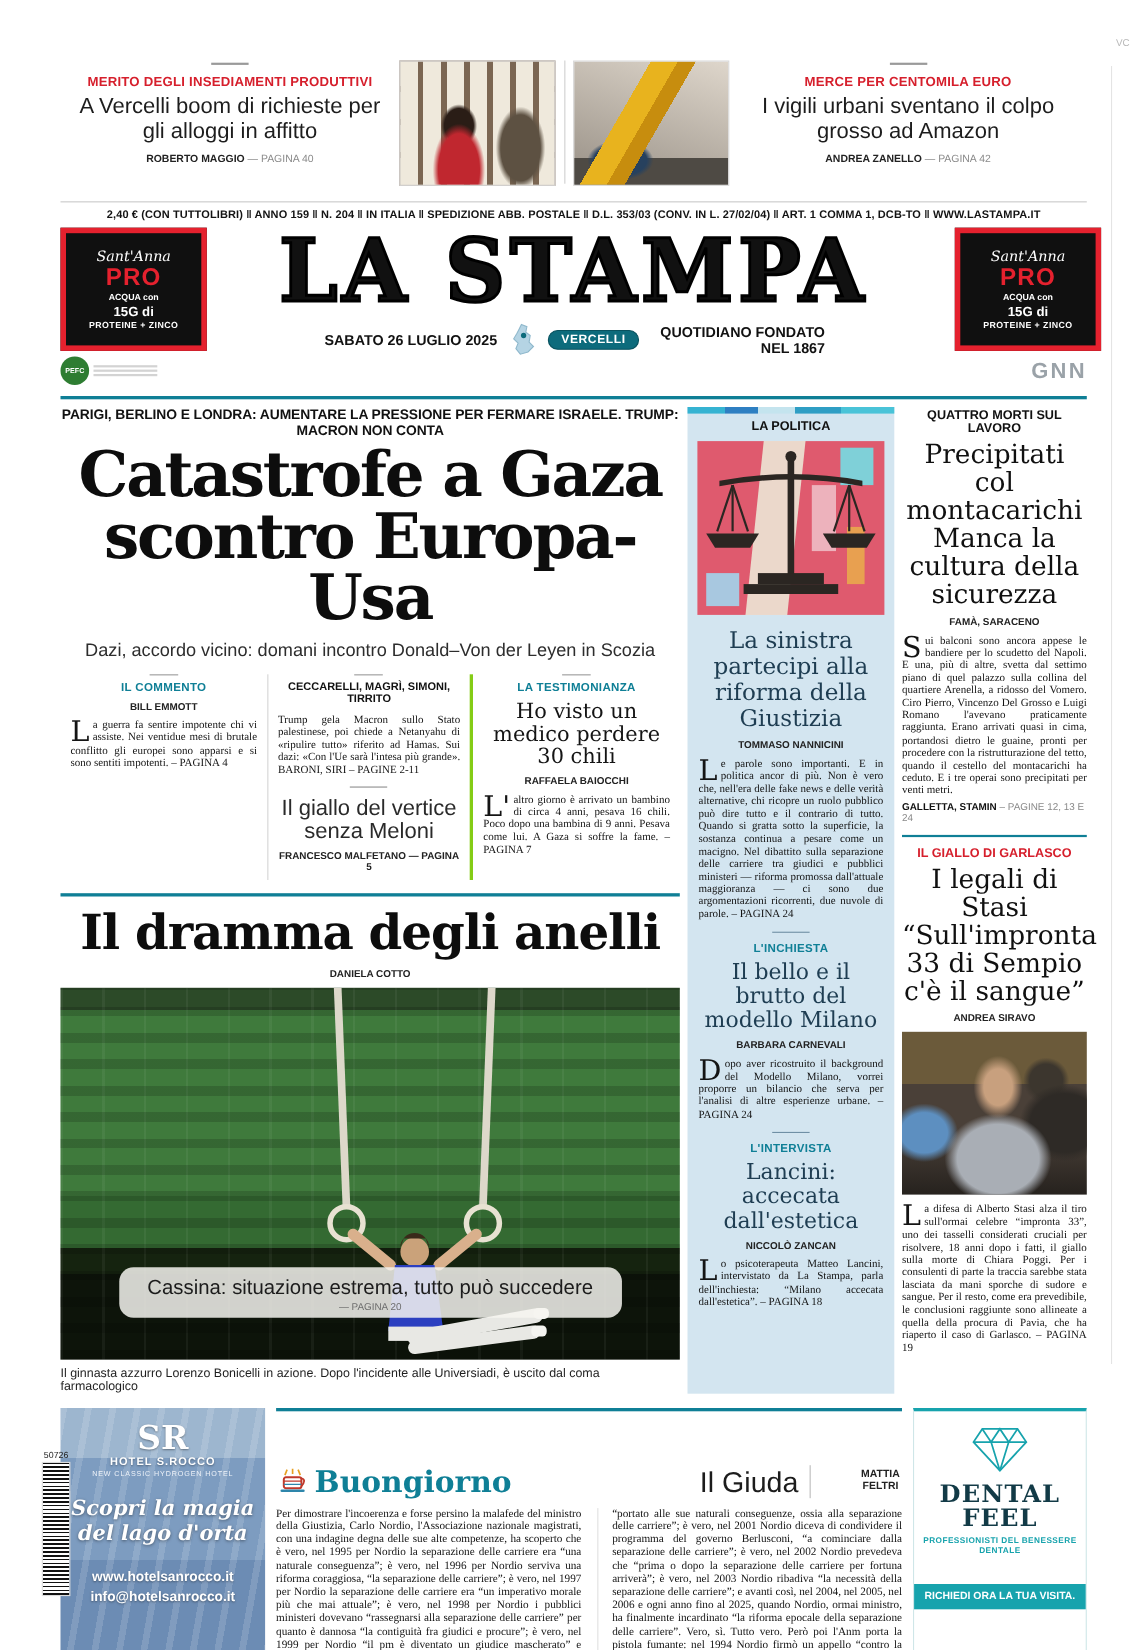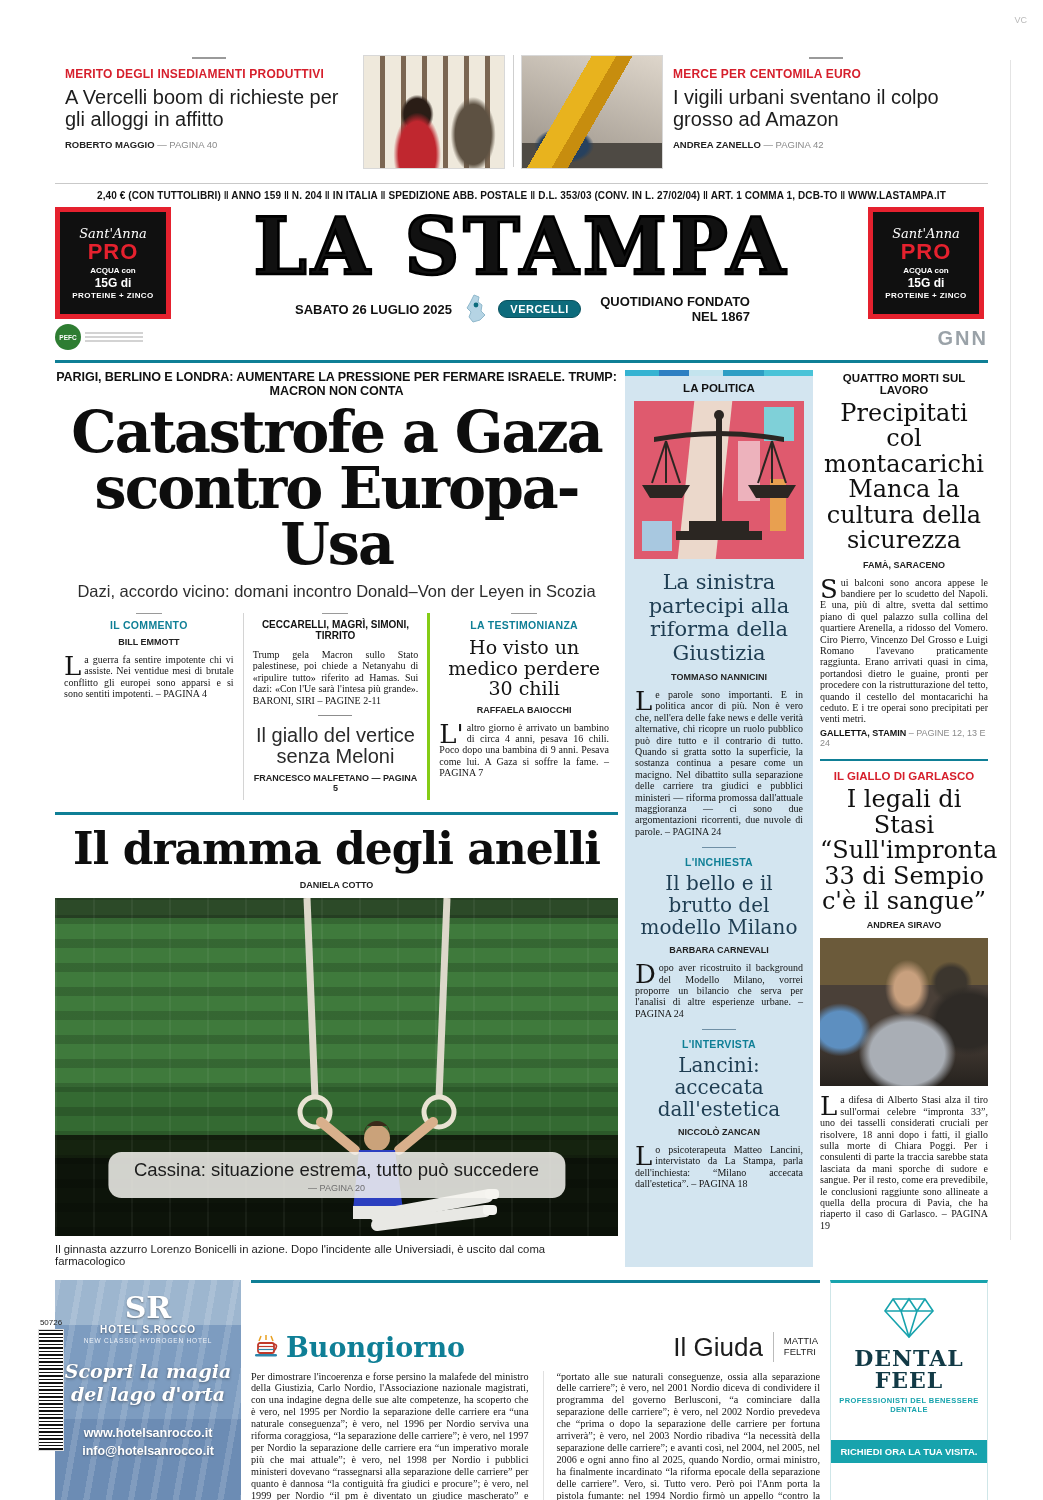--- a/index.html
+++ b/index.html
@@ -1,24 +1,24 @@
 <!DOCTYPE html>
 <html><head>
 <meta charset="utf-8">
 <style>
   html,body{margin:0;padding:0;background:#e9e9e9;}
   .page{position:relative;width:1043px;height:1500px;background:#fff;margin:0 auto;
         font-family:"Liberation Sans",sans-serif;color:#111;overflow:hidden;}
   .inner{margin:0 55px;width:933px;}
-  .corner-mark{position:absolute;top:15px;right:16px;font-size:9px;color:#b9b9b9;}
+  .corner-mark{position:absolute;top:34px;right:16px;font-size:9px;color:#b9b9b9;}
   .edge-line{position:absolute;top:60px;bottom:260px;right:32px;border-left:1px solid #e4e4e4;}
 
   
   .teasers{display:grid;grid-template-columns:308px 142px 16px 142px 325px;margin-top:55px;height:120px;}
-  .teaser{text-align:left;padding:0 10px;}
+  .teaser{text-align:center;padding:0 10px;}
   .tdash{width:34px;height:2px;background:#9a9a9a;margin:2px auto 8px;}
   .tkicker{color:#d61f2c;font-weight:bold;font-size:12px;letter-spacing:.2px;}
   .ttitle{font-size:20px;line-height:1.12;color:#1d1d1d;margin-top:5px;font-weight:500;}
   .tby{font-size:9.5px;font-weight:bold;margin-top:8px;color:#222;}
   .tby .pg{color:#8a8a8a;font-weight:normal;}
   .timg{height:112px;border:1px solid #d8d8d8;}
   .timg.board{background:
      radial-gradient(34px 60px at 38% 88%, #c0272f 0 55%, transparent 70%),
      radial-gradient(22px 26px at 38% 52%, #2a1d16 0 60%, transparent 75%),
      radial-gradient(30px 50px at 78% 70%, #5d5142 0 60%, transparent 75%),
@@ -30,21 +30,21 @@
      linear-gradient(0deg, #4e4a44 0 22%, transparent 22%),
      linear-gradient(200deg,#ded6cb,#978f85);}
   .tsep{display:flex;justify-content:center;}
   .tsep div{width:1px;background:#cfcfcf;height:112px;}
 
   .hairline{border-top:1px solid #c9c9c9;margin-top:8px;}
   .info-line{text-align:center;font-size:10px;font-weight:bold;padding:6px 0 4px;color:#131313;letter-spacing:.1px;}
 
   
   .masthead{display:grid;grid-template-columns:120px 1fr 120px;margin-top:2px;}
-  .ad-sant{width:116px;height:112px;background:#101010;border:5px solid #e5212e;box-sizing:border-box;
+  .ad-sant{width:133px;height:112px;background:#101010;border:5px solid #e5212e;box-sizing:border-box;
            color:#fff;text-align:center;display:flex;flex-direction:column;justify-content:center;gap:1px;}
   .as-brand{font-family:"DejaVu Serif",serif;font-style:italic;font-size:13px;}
   .as-pro{color:#e5212e;font-weight:bold;font-size:22px;line-height:.9;letter-spacing:1px;}
   .as-l1{font-size:8px;font-weight:bold;margin-top:4px;}
   .as-l2{font-size:12px;font-weight:bold;}
   .as-l3{font-size:8px;font-weight:bold;letter-spacing:.4px;}
   .pefc{display:flex;align-items:center;gap:4px;margin-top:5px;}
   .pefc-badge{width:26px;height:26px;border-radius:50%;background:#2e7d32;color:#fff;font-size:6.5px;
               display:flex;align-items:center;justify-content:center;font-weight:bold;}
   .pefc-lines div{height:2px;background:#d3d3d3;margin:2px 0;width:58px;}
@@ -139,21 +139,21 @@
           text-shadow:0 1px 3px rgba(0,0,0,.45);}
   .hs-url{font-size:12.5px;font-weight:bold;margin-top:18px;line-height:1.4;text-shadow:0 1px 2px rgba(0,0,0,.4);}
 
   .bg-box{border-top:3px solid #0f7f96;}
   .bg-head{display:flex;align-items:flex-end;justify-content:space-between;padding:7px 2px 5px;}
   .bg-title{display:flex;align-items:center;gap:7px;font-family:"DejaVu Serif",serif;font-weight:bold;
             font-size:27px;color:#0f7f96;margin-top:42px;}
   .bg-right{display:flex;align-items:center;gap:10px;}
   .bg-giuda{font-size:26px;color:#1c1c1c;font-weight:400;}
   .bg-vline{width:1px;height:30px;background:#bbb;}
-  .bg-author{font-size:9.5px;font-weight:normal;color:#222;line-height:1.15;text-align:left;}
+  .bg-author{font-size:9.5px;font-weight:bold;color:#222;line-height:1.15;text-align:center;margin-left:36px;}
   .bg-cols{display:grid;grid-template-columns:1fr 1fr;column-gap:14px;margin-top:3px;}
   .bg-col{font-family:"Liberation Serif",serif;font-size:10.2px;line-height:1.17;text-align:justify;color:#141414;}
   .bg-col.c2{border-left:1px solid #e0e0e0;padding-left:13px;}
 
   .ad-dental{border:1px solid #cfe6e8;border-top:3px solid #17a3ad;height:252px;box-sizing:border-box;
              text-align:center;display:flex;flex-direction:column;align-items:center;padding-top:12px;}
   .dd-name{font-family:"DejaVu Serif",serif;font-weight:bold;font-size:22px;color:#123a46;letter-spacing:1px;margin-top:8px;line-height:1;}
   .dd-sub{font-size:7.5px;color:#17a3ad;font-weight:bold;letter-spacing:.4px;margin-top:5px;}
   .dd-cta{background:#17a3ad;color:#fff;font-weight:bold;font-size:9.5px;width:100%;padding:6px 0;margin-top:26px;}
 

